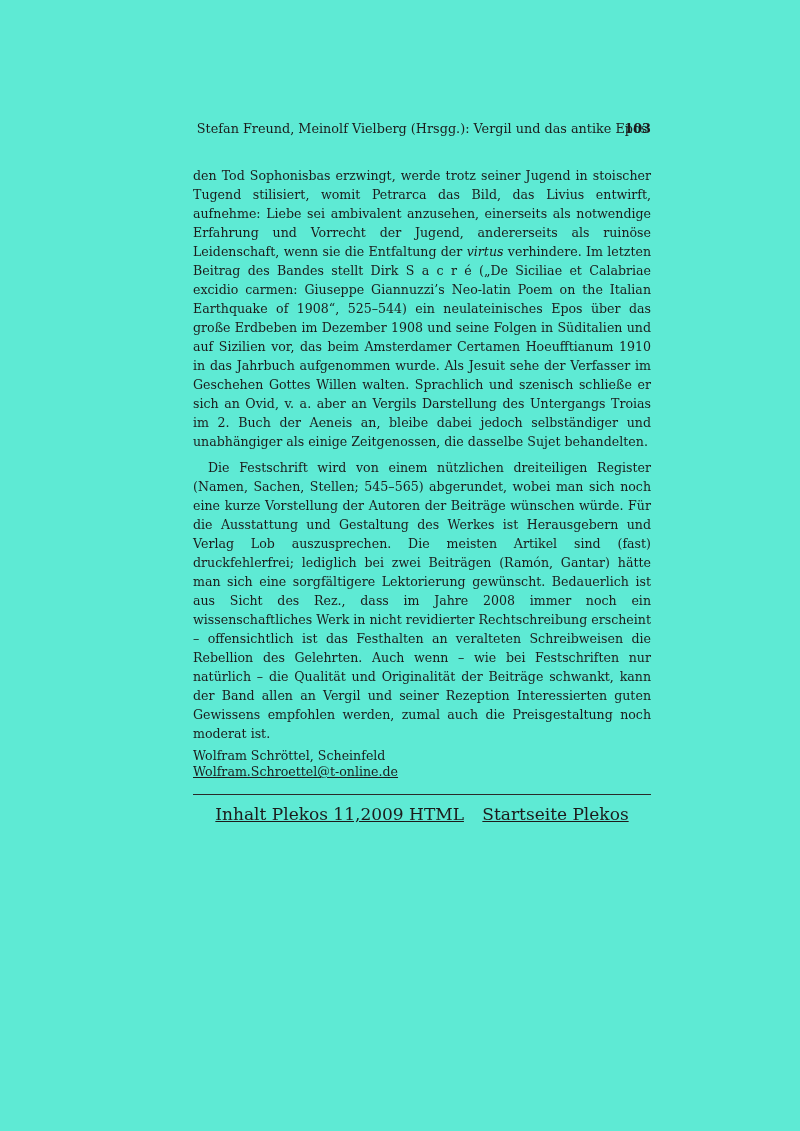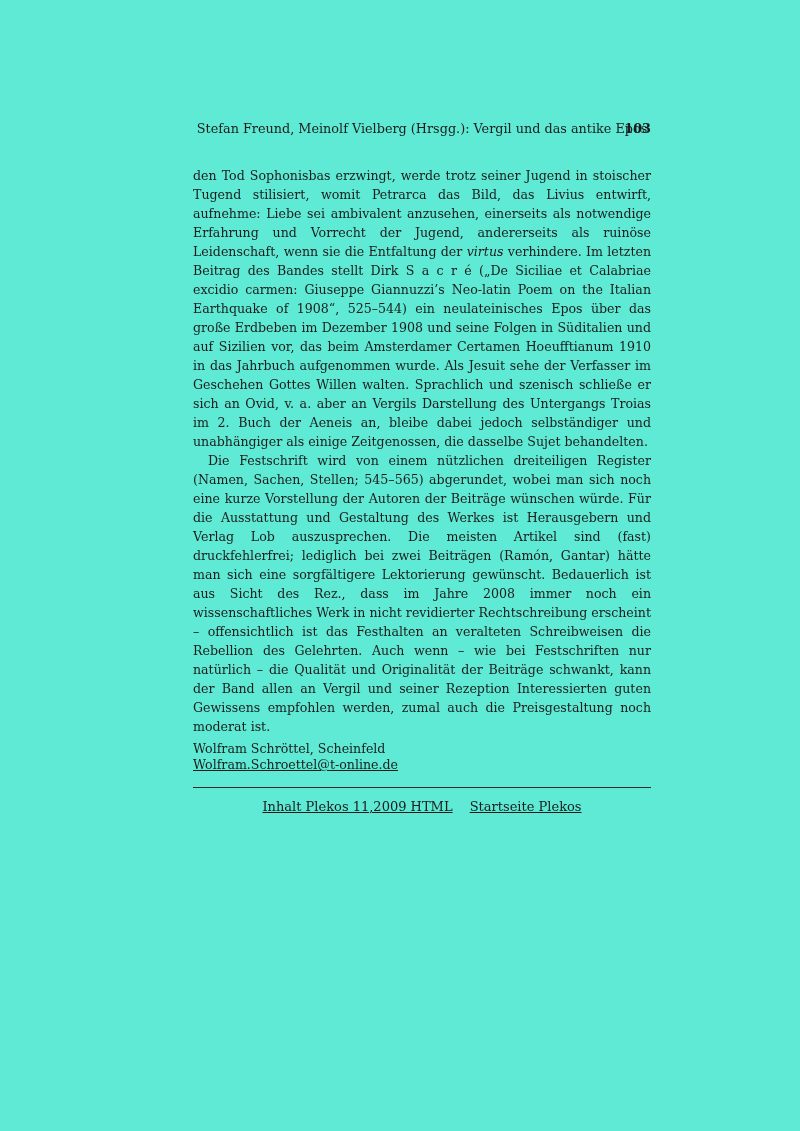--- a/index.html
+++ b/index.html
@@ -39,20 +39,21 @@
     font-size: 12.6px;
     line-height: 19px;
     text-align: justify;
   }
   .bodytext p {
     margin: 0;
     padding: 0;
   }
   .bodytext p.indented {
     text-indent: 15px;
+    margin-top: 7px;
   }
   .italic {
     font-style: italic;
   }
   .signature {
     margin-top: 5px;
     font-size: 12.6px;
     line-height: 16.45px;
   }
   .signature .sig-line {
@@ -65,21 +66,21 @@
   }
   .divider {
     border: none;
     border-top: 1px solid #2a2a2a;
     margin: 13px 0 0 0;
     width: 100%;
     height: 0;
   }
   .footer-nav {
     margin-top: 11px;
-    font-size: 13px;
+    font-size: 17px;
     line-height: 16.45px;
     text-align: center;
   }
   .footer-nav .footer-link {
     display: inline-block;
   }
   .footer-nav .footer-link + .footer-link {
     margin-left: 13px;
   }
 </style>

